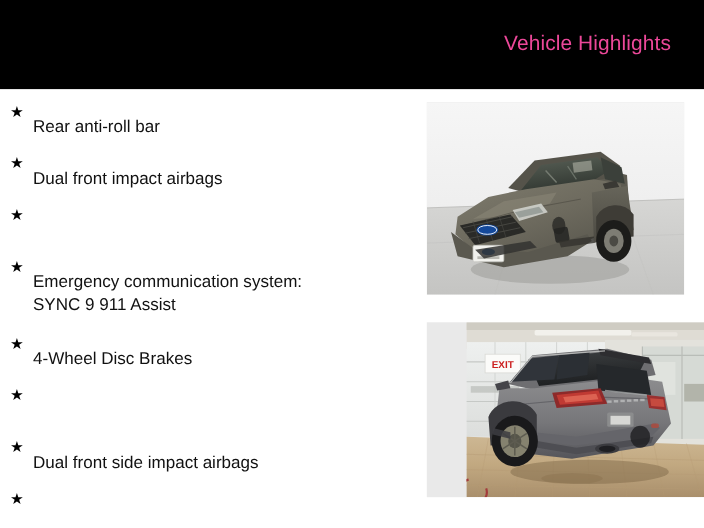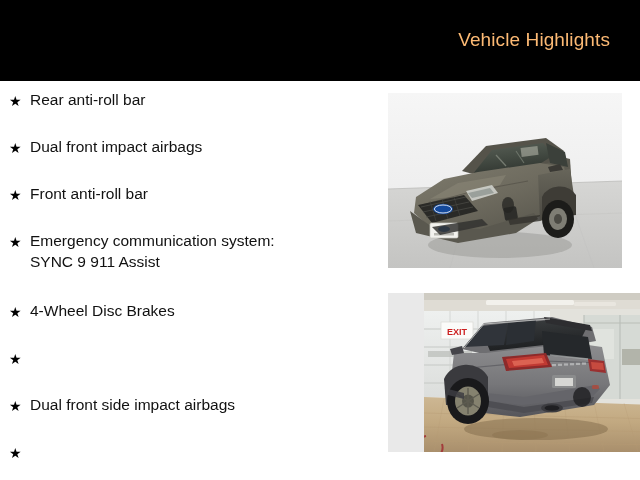--- a/index.html
+++ b/index.html
@@ -24,21 +24,21 @@
     top: 0;
     width: 640px;
     height: 81px;
     background: #000000;
     box-sizing: border-box;
   }
   #header-title {
     position: absolute;
     right: 30px;
     top: 28px;
-    color: #fdba74;
+    color: #ec4899;
     font-size: 19px;
     line-height: 24px;
     letter-spacing: 0.1px;
     white-space: nowrap;
   }
 
   
   #highlights-list {
     position: absolute;
     left: 0;
@@ -58,21 +58,21 @@
   .bullet-star {
     position: absolute;
     left: 9px;
     top: 13px;
     font-size: 14px;
     line-height: 14px;
     color: #000000;
   }
   .highlight-text {
     display: block;
-    padding-top: 8px;
+    padding-top: 24px;
     font-size: 15.5px;
     line-height: 21px;
     color: #111111;
     white-space: pre-line;
   }
   .highlight-item.two-line {
     height: 70px;
   }
 
   
@@ -112,21 +112,20 @@
     <span class="highlight-text">Rear anti-roll bar</span>
   </li>
 
   <li class="highlight-item">
     <span class="bullet-star">★</span>
     <span class="highlight-text">Dual front impact airbags</span>
   </li>
 
   <li class="highlight-item">
     <span class="bullet-star">★</span>
-    <span class="highlight-text">Front anti-roll bar</span>
   </li>
 
   <li class="highlight-item two-line">
     <span class="bullet-star">★</span>
     <span class="highlight-text">Emergency communication system:
 SYNC 9 911 Assist</span>
   </li>
 
   <li class="highlight-item">
     <span class="bullet-star">★</span>

